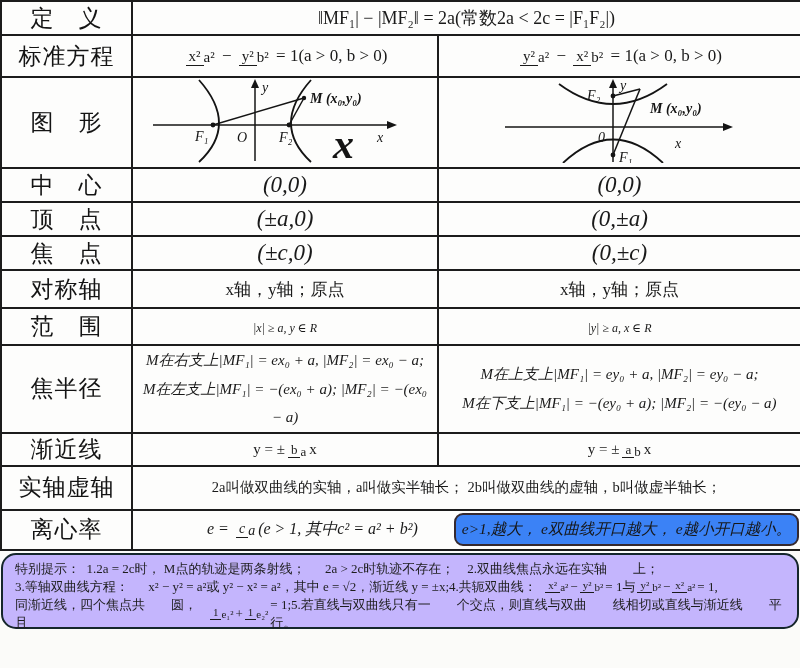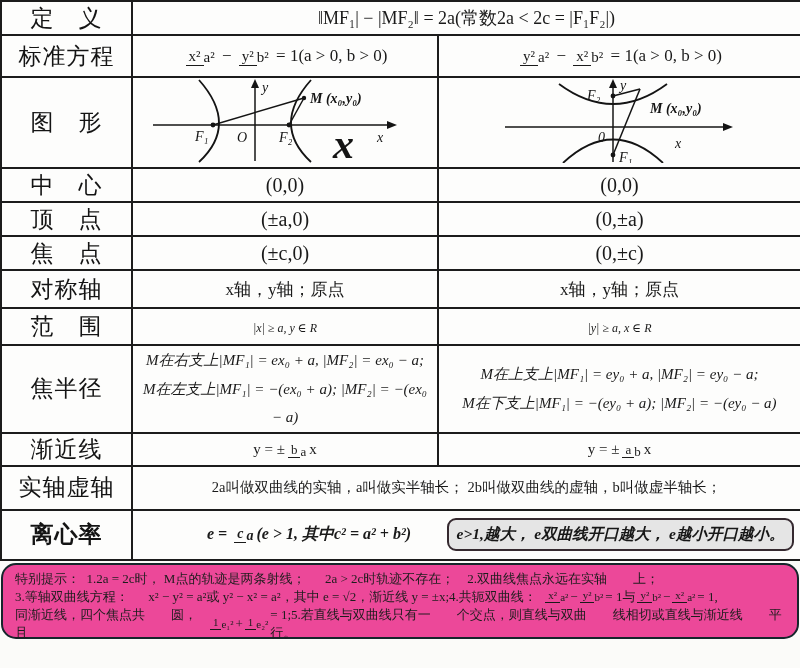--- a/index.html
+++ b/index.html
@@ -33,54 +33,54 @@
   .r3 td { height:87px; padding:0; }
   .r4 td { height:34px; }
   .r5 td { height:34px; }
   .r6 td { height:34px; }
   .r7 td { height:38px; }
   .r8 td { height:37px; }
   .r9 td { height:38px; }
   .r10 td { height:59px; }
   .r11 td { height:27px; }
   .r12 td { height:44px; }
-  .r13 td { height:50px;font-weight:bold; }
+  .r13 td { height:40px; }
 
   .f-def { font-size:18px; }
   .frac {
     display:inline-flex; align-items:center;
     vertical-align:middle; margin:0 3px; line-height:1;
   }
   .frac .fnum { display:block; border-bottom:1.4px solid #1a1a1a; padding:0 3px 1px; }
   .frac .fden { display:block; padding-top:1px; }
   .eq-std { font-size:17px; }
   .eq-std .frac { font-size:15px; }
-  .pt { font-size:20px; }
+  .pt { font-size:23px; font-style:italic; }
   .sym-text { font-size:17px; }
   .rng { font-size:12px; font-style:italic;margin-top:19px; }
   .eq-dir { font-size:15px; font-style:italic; }
   .eq-dir .frac { font-size:13px; }
   .fr-cell { text-align:left; font-size:15px; font-style:italic; line-height:1.9; padding-left:6px; }
   .eq-asym { font-size:15px; }
   .eq-asym .frac { font-size:13px; }
   .axes-text { font-size:14.5px; text-align:left; padding-left:14px; }
   .ecc-wrap { display:flex; align-items:center; width:100%; }
   .ecc-formula { flex:0 0 auto; margin-left:70px; font-size:16px; font-style:italic; }
   .ecc-formula .frac { font-size:14px; }
   .pink-note {
     flex:1; margin-left:36px; margin-right:2px;
-    background:#e5e5e5; border:2px solid #35292f; border-radius:9px;
+    background:#3b82f6; border:2px solid #35292f; border-radius:9px;
     font-size:15.5px; font-style:italic; color:#171717;
     padding:4px 6px; white-space:nowrap;
   }
 
   .tips {
     margin:2px 1px 0;
     height:76px; box-sizing:border-box;
-    background:#ec4899;
+    background:#c4b5fd;
     border:2.5px solid #15262b; border-radius:15px;
     padding:5px 12px 3px;
     font-size:13px; color:#1d1d1d;
     display:flex; flex-direction:column; justify-content:space-between;
   }
   .tips .tline { white-space:pre-wrap; display:flex; align-items:center; flex-wrap:nowrap; }
   .tips .tline > span { white-space:pre-wrap; }
   .tips .frac { font-size:11px; margin:0 2px; }
   .tips .frac .fnum { border-bottom:1.2px solid #1a1a1a; }
 

